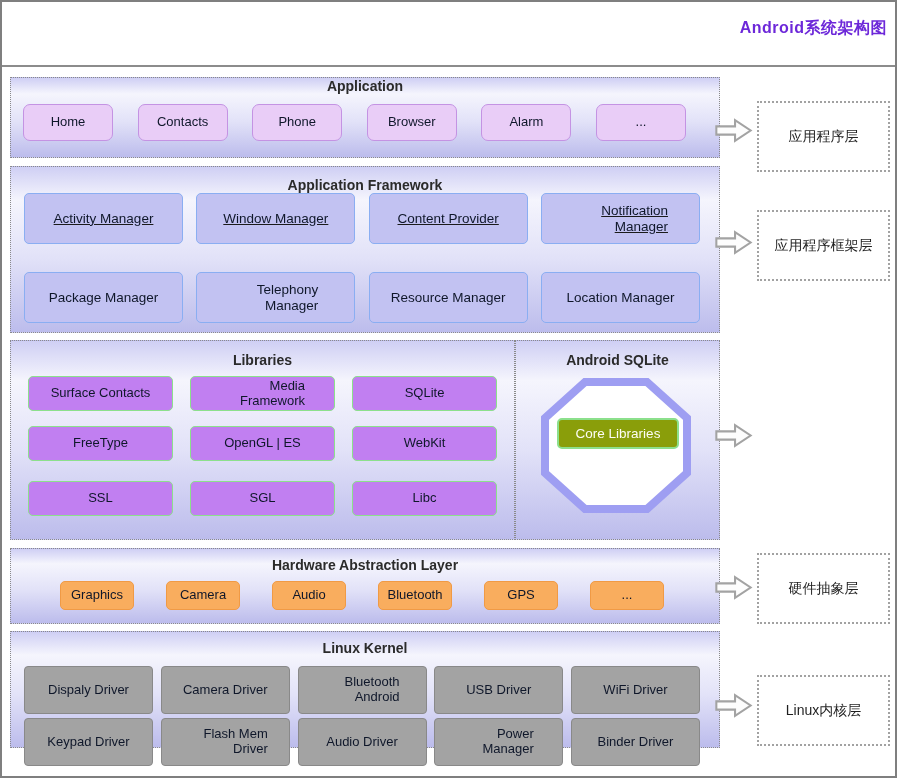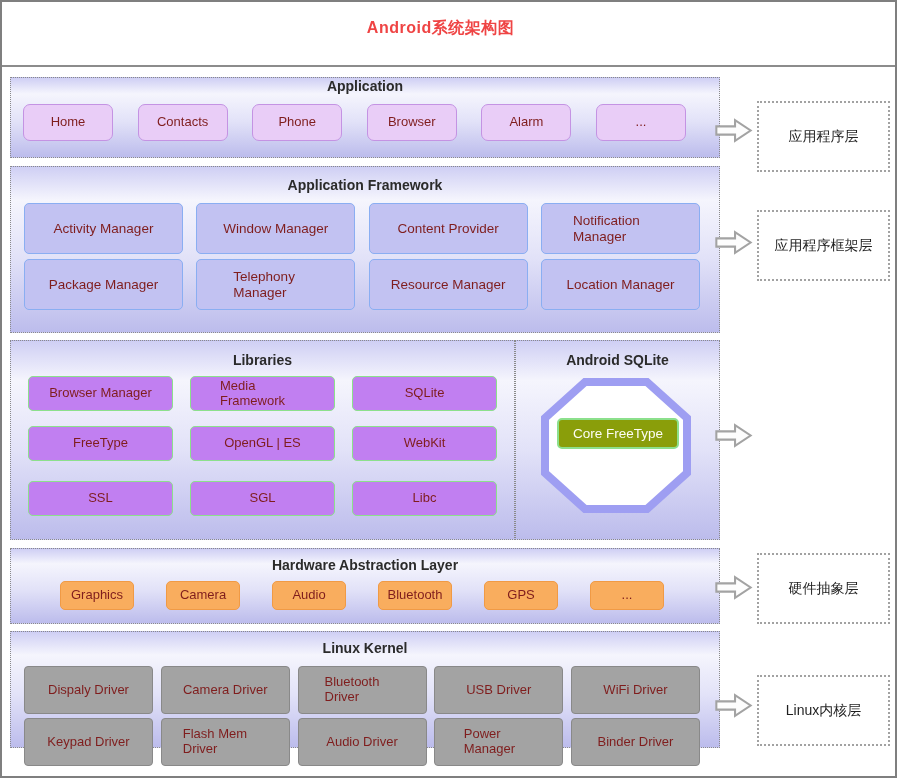--- a/index.html
+++ b/index.html
@@ -3,56 +3,56 @@
 <meta charset="utf-8">
 <style>
   html,body { margin:0; padding:0; background:#ffffff; }
   body { font-family:"Liberation Sans", sans-serif; color:#1b1b1b; }
   .page {
     position:relative; width:897px; height:778px;
     border:2px solid #7f7f7f; box-sizing:border-box;
     background:#ffffff; overflow:hidden;
   }
   .main-title {
-    position:absolute; top:16px; left:0; right:16px;
-    text-align:center; font-size:16px; font-weight:bold; color:#ef4444;
+    position:absolute; top:16px; left:0; right:8px;
+    text-align:right; font-size:16px; font-weight:bold; color:#6d28d9;
     letter-spacing:0.5px;
   }
   .title-divider { position:absolute; top:63px; left:0; width:100%; height:2px; background:#8c8c8c; }
 
   .layer {
     position:absolute; left:8px; width:710px;
     border:1px dotted #8a8a8a; box-sizing:border-box;
     background:linear-gradient(180deg,#cfcff4 0%, #f5f5fd 20%, #e2e2f8 55%, #bcbcec 100%);
   }
   .sec-title { text-align:center; font-weight:bold; font-size:14px; color:#2b2b2b; }
 
   .row { display:flex; justify-content:space-between; align-items:stretch; }
   .box {
     display:flex; align-items:center; justify-content:center;
-    text-align:left; font-size:13px; line-height:1.15;
-    box-sizing:border-box; border-radius:5px; color:#7f1d1d;
+    text-align:right; font-size:13px; line-height:1.15;
+    box-sizing:border-box; border-radius:5px; color:#0f172a;
   }
   .wrap { display:inline-block; }
 
   
   .layer-app { top:75px; height:81px; }
   .layer-app .sec-title { margin-top:0; }
   .layer-app .row { margin-top:10px; padding:0 33px 0 12px; }
   .appbox {
     width:90px; height:37px; border-radius:7px;
     background:var(--app-box-fill,#e9cdf7);
     border:1px solid var(--app-box-border,#c493e3);
   }
 
   
   .layer-framework { top:164px; height:167px; }
   .layer-framework .sec-title { margin-top:10px; }
-  .layer-framework .row1 { margin-top:10px; padding:0 19px 0 13px; }
-  .layer-framework .row2 { margin-top:5px; padding:0 19px 0 13px; }
+  .layer-framework .row1 { padding:0 19px 0 13px;text-decoration:underline; }
+  .layer-framework .row2 { margin-top:28px; padding:0 19px 0 13px; }
   .fwbox {
     width:159px; height:51px; font-size:13.5px;
     background:var(--framework-box-fill,#c2c2f2);
     border:1px solid var(--framework-box-border,#8aaef2);
   }
 
   
   .layer-libraries { top:338px; width:505px; height:200px; }
   .layer-libraries .sec-title { margin-top:11px; }
   .layer-libraries .row1 { margin-top:8px; padding:0 17px; }
@@ -149,21 +149,21 @@
         <span class="wrap" style="max-width:85px">Telephony Manager</span>
       </div>
       <div class="box fwbox">Resource Manager</div>
       <div class="box fwbox">Location Manager</div>
     </div>
   </section>
 
   <section class="layer layer-libraries">
     <div class="sec-title">Libraries</div>
     <div class="row row1">
-      <div class="box libbox">Browser Manager</div>
+      <div class="box libbox">Surface Contacts</div>
       <div class="box libbox">
         <span class="wrap" style="max-width:85px">Media Framework</span>
       </div>
       <div class="box libbox">SQLite</div>
     </div>
     <div class="row rowx">
       <div class="box libbox">FreeType</div>
       <div class="box libbox">OpenGL | ES</div>
       <div class="box libbox">WebKit</div>
     </div>
@@ -172,42 +172,42 @@
       <div class="box libbox">SGL</div>
       <div class="box libbox">Libc</div>
     </div>
   </section>
 
   <section class="layer layer-runtime">
     <div class="sec-title">Android SQLite</div>
     <svg class="octagon" width="150" height="135" viewBox="0 0 150 135">
       <polygon points="44,4 106,4 146,40 146,95 106,131 44,131 4,95 4,40" fill="#ffffff" stroke="#9e9ef2" stroke-width="8" stroke-linejoin="miter"></polygon>
     </svg>
-    <div class="rtbox rt-core">Core FreeType</div>
+    <div class="rtbox rt-core">Core Libraries</div>
   </section>
 
   <section class="layer layer-hal">
     <div class="sec-title">Hardware Abstraction Layer</div>
     <div class="row">
       <div class="box halbox">Graphics</div>
       <div class="box halbox">Camera</div>
       <div class="box halbox">Audio</div>
       <div class="box halbox">Bluetooth</div>
       <div class="box halbox">GPS</div>
       <div class="box halbox">...</div>
     </div>
   </section>
 
   <section class="layer layer-kernel">
     <div class="sec-title">Linux Kernel</div>
     <div class="row row1">
       <div class="box kbox">Dispaly Driver</div>
       <div class="box kbox">Camera Driver</div>
       <div class="box kbox">
-        <span class="wrap" style="max-width:75px">Bluetooth Driver</span>
+        <span class="wrap" style="max-width:75px">Bluetooth Android</span>
       </div>
       <div class="box kbox">USB Driver</div>
       <div class="box kbox">WiFi Driver</div>
     </div>
     <div class="row row2">
       <div class="box kbox">Keypad Driver</div>
       <div class="box kbox">
         <span class="wrap" style="max-width:85px">Flash Mem Driver</span>
       </div>
       <div class="box kbox">Audio Driver</div>

